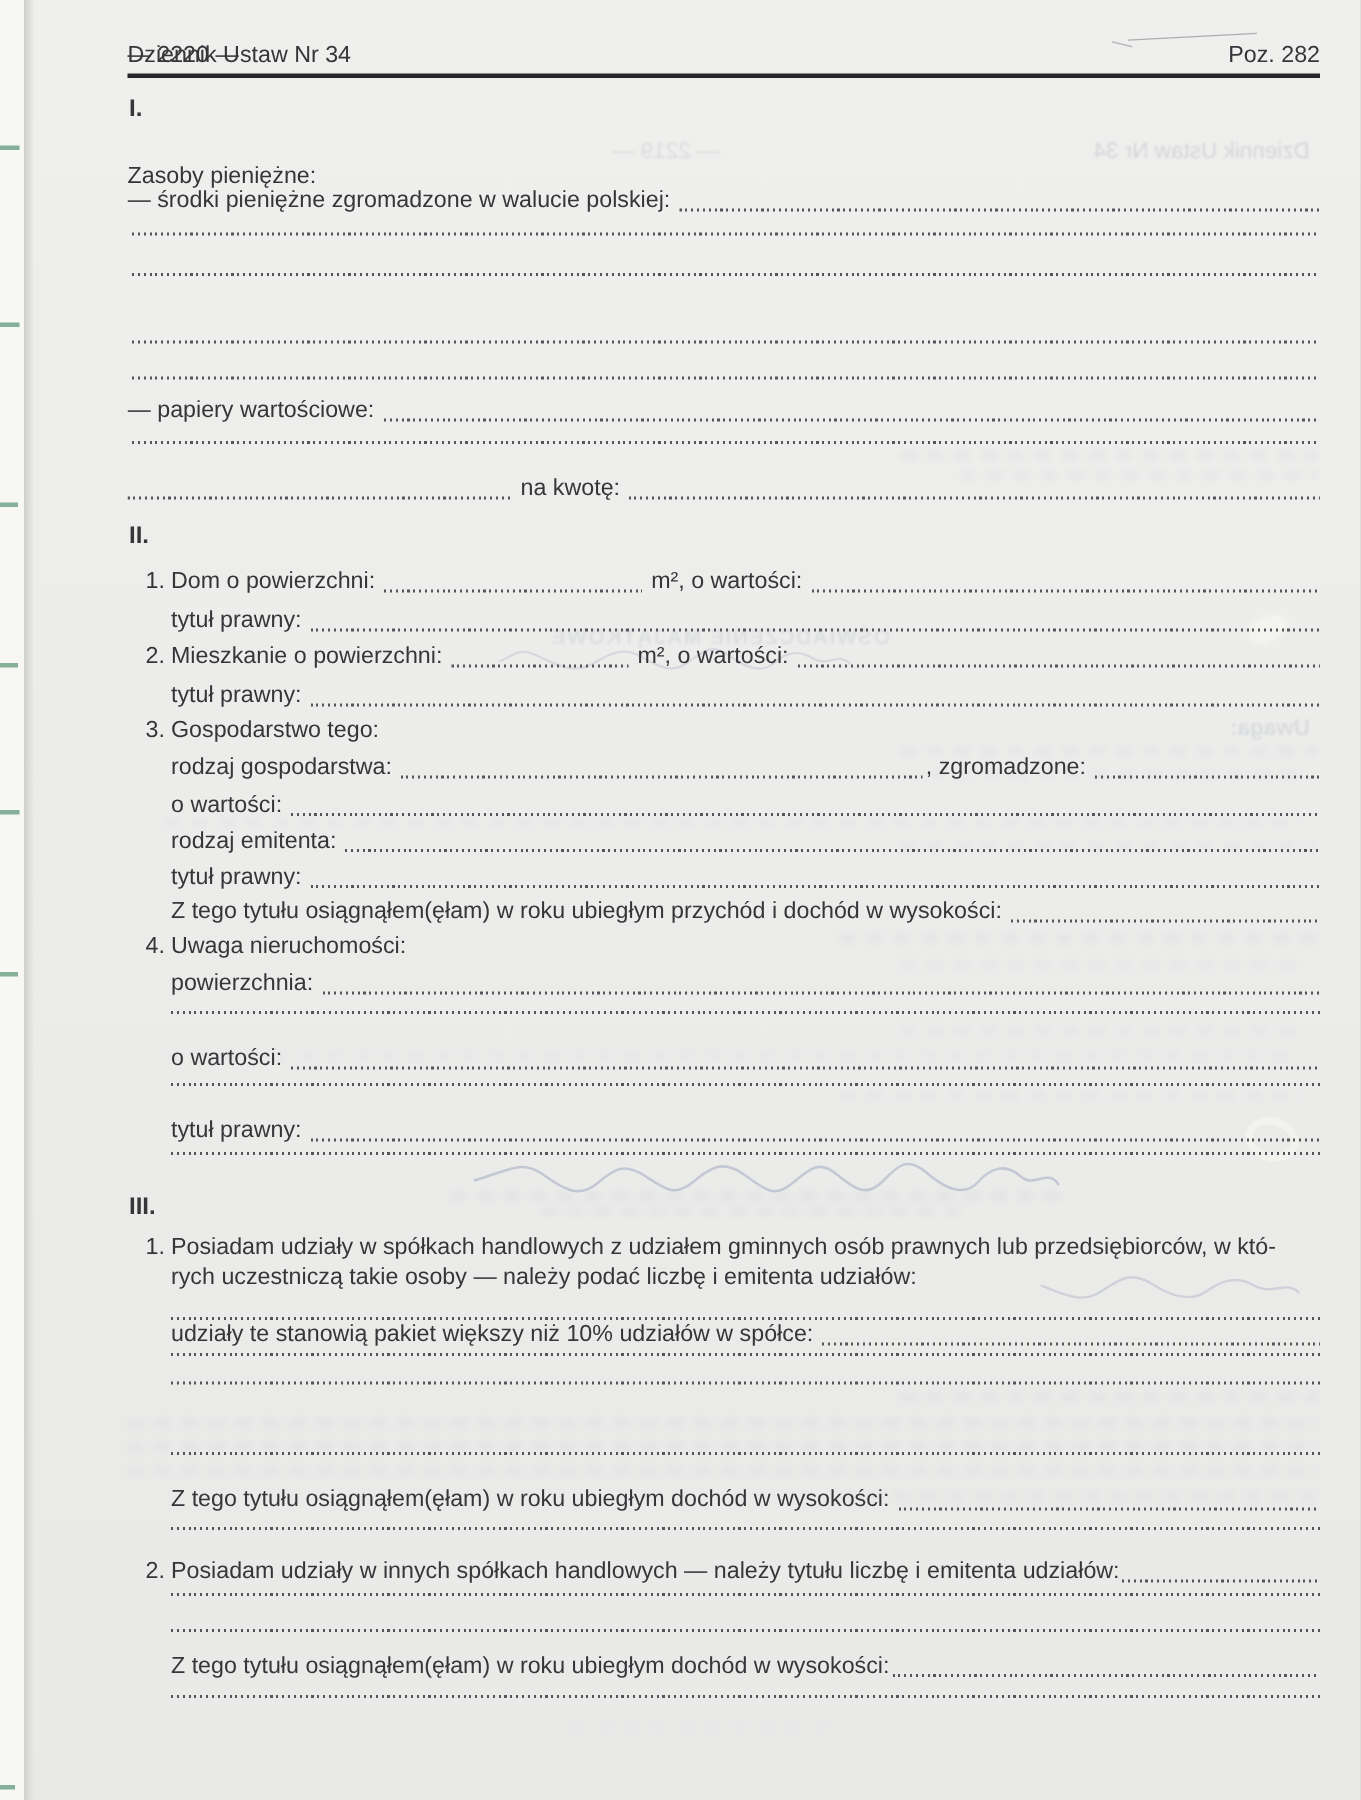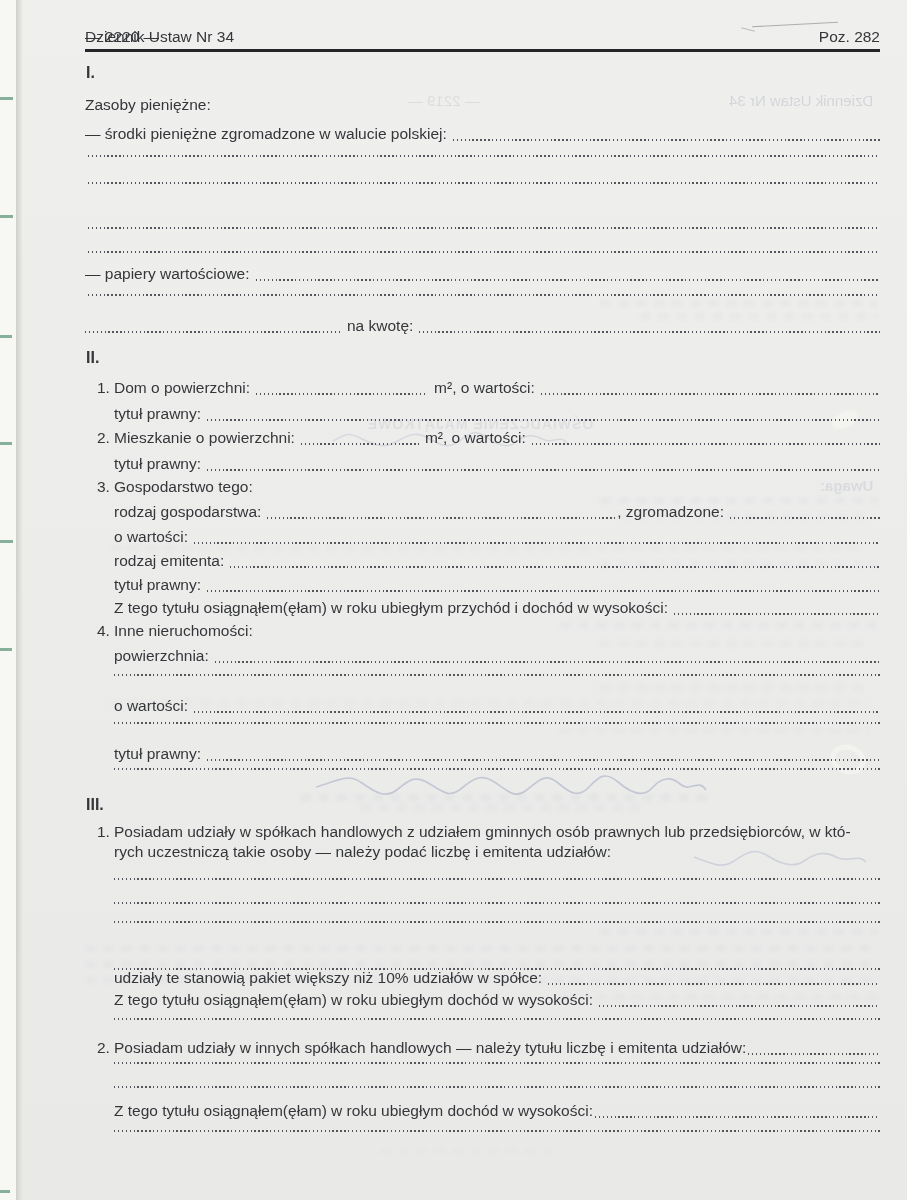--- a/index.html
+++ b/index.html
@@ -111,21 +111,21 @@
   <div class="pencil2"></div>
 
   <div class="hdr">
     <span class="hl">Dziennik Ustaw Nr 34</span>
     <span class="hc">— 2220 —</span>
     <span class="hr2">Poz. 282</span>
   </div>
   <div class="rule"></div>
 
   <div class="sec" style="top:63px">I.</div>
-  <div class="r" style="top:95px">
+  <div class="r" style="top:108px">
       <span class="lbl">Zasoby pieniężne:</span>
     </div>
 
   <div class="r" style="top:124px">
     <span class="lbl">— środki pieniężne zgromadzone w walucie polskiej:</span>
       <span class="dots"></span>
   </div>
   <div class="dotline" style="top:155px"></div>
   <div class="dotline" style="top:182px"></div>
 
@@ -192,21 +192,21 @@
     <span class="lbl">tytuł prawny:</span>
       <span class="dots"></span>
   </div>
   <div class="r ind" style="top:598px">
     <span class="lbl">Z tego tytułu osiągnąłem(ęłam) w roku ubiegłym przychód i dochód w wysokości:</span>
       <span class="dots"></span>
   </div>
 
   <div class="r lst" style="top:621px">
     <span class="num">4.</span>
-      <span class="lbl">Inne nieruchomości:</span>
+      <span class="lbl">Uwaga nieruchomości:</span>
   </div>
   <div class="r ind" style="top:646px">
     <span class="lbl">powierzchnia:</span>
       <span class="dots"></span>
   </div>
   <div class="dotline ind" style="top:674px"></div>
   <div class="r ind" style="top:696px">
     <span class="lbl">o wartości:</span>
       <span class="dots"></span>
   </div>
@@ -223,21 +223,21 @@
     <span class="num">1.</span>
       <span class="lbl">Posiadam udziały w spółkach handlowych z udziałem gminnych osób prawnych lub przedsiębiorców, w któ-</span>
   </div>
   <div class="r ind" style="top:842px">
     <span class="lbl">rych uczestniczą takie osoby — należy podać liczbę i emitenta udziałów:</span>
   </div>
   <div class="dotline ind" style="top:878px"></div>
   <div class="dotline ind" style="top:902px"></div>
   <div class="dotline ind" style="top:921px"></div>
 
-  <div class="r ind" style="top:968px">
+  <div class="r ind" style="top:880px">
     <span class="lbl">udziały te stanowią pakiet większy niż 10% udziałów w spółce:</span>
       <span class="dots"></span>
   </div>
   <div class="dotline ind" style="top:968px"></div>
   <div class="r ind" style="top:990px">
     <span class="lbl">Z tego tytułu osiągnąłem(ęłam) w roku ubiegłym dochód w wysokości:</span>
       <span class="dots"></span>
   </div>
   <div class="dotline ind" style="top:1018px"></div>
 

